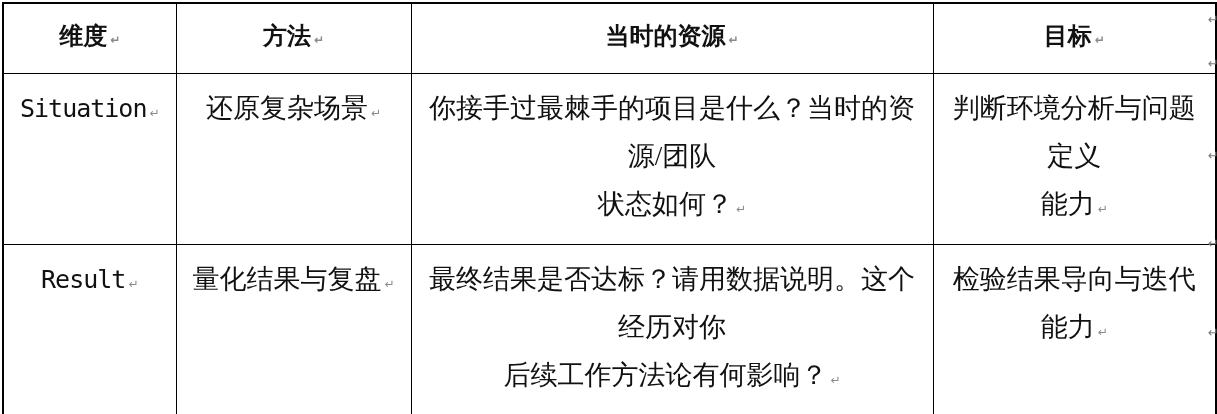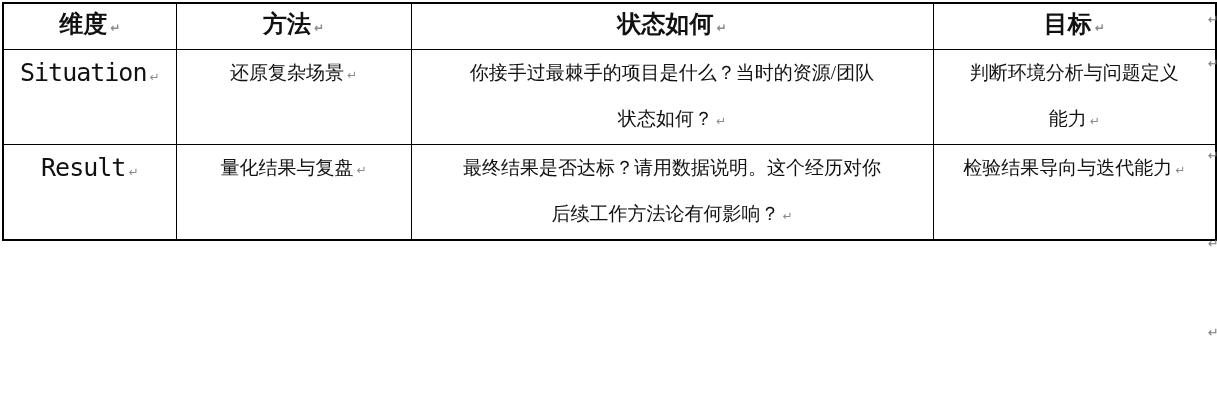--- a/index.html
+++ b/index.html
@@ -16,42 +16,42 @@
   table.star-table {
     border-collapse: collapse;
     table-layout: fixed;
     width: 1213px;
     margin: 2px 0 0 2px;
     border: 2px solid #000000;
     background: #ffffff;
   }
   .star-table th, .star-table td {
     border: 1px solid #000000;
-    padding: 0;
+    padding: 12px;
     text-align: center;
     vertical-align: top;
     overflow: hidden;
   }
   .star-table thead tr { height: 43px; }
   .star-table thead th {
     font-size: 24px;
     font-weight: bold;
     line-height: 41px;
     font-family: "Liberation Serif", serif;
   }
   .star-table tbody tr.r1 { height: 92px; }
   .star-table tbody tr.r2 { height: 87px; }
   .star-table tbody tr.r3 { height: 89px; }
   .star-table tbody tr.r4 { height: 94px; }
   .star-table tbody td { line-height: 45px; }
   .cell-text {
     display: inline;
     white-space: pre-line;
   }
-  .zh { font-size: 19px; }
+  .zh { font-size: 27px; }
   .en {
     font-family: "DejaVu Sans Mono", "Liberation Mono", monospace;
     font-size: 25px;
     letter-spacing: -1px;
   }
   .pmark {
     color: #8a8a8a;
     font-size: 12px;
     font-family: "DejaVu Sans", sans-serif;
     margin-left: 3px;
@@ -77,21 +77,21 @@
   <colgroup>
     <col style="width:173px">
     <col style="width:235px">
     <col style="width:522px">
     <col style="width:283px">
   </colgroup>
   <thead>
     <tr>
       <th><span class="cell-text">维度</span><span class="pmark">↵</span></th>
       <th><span class="cell-text">方法</span><span class="pmark">↵</span></th>
-      <th><span class="cell-text">状态如何</span><span class="pmark">↵</span></th>
+      <th><span class="cell-text">当时的资源</span><span class="pmark">↵</span></th>
       <th><span class="cell-text">目标</span><span class="pmark">↵</span></th>
     </tr>
   </thead>
   <tbody>
     <tr class="r1">
       <td><span class="cell-text en">Situation</span><span class="pmark">↵</span></td>
       <td><span class="cell-text zh">还原复杂场景</span><span class="pmark">↵</span></td>
       <td><span class="cell-text zh">你接手过最棘手的项目是什么？当时的资源/团队
 状态如何？</span><span class="pmark">↵</span></td>
       <td><span class="cell-text zh">判断环境分析与问题定义

